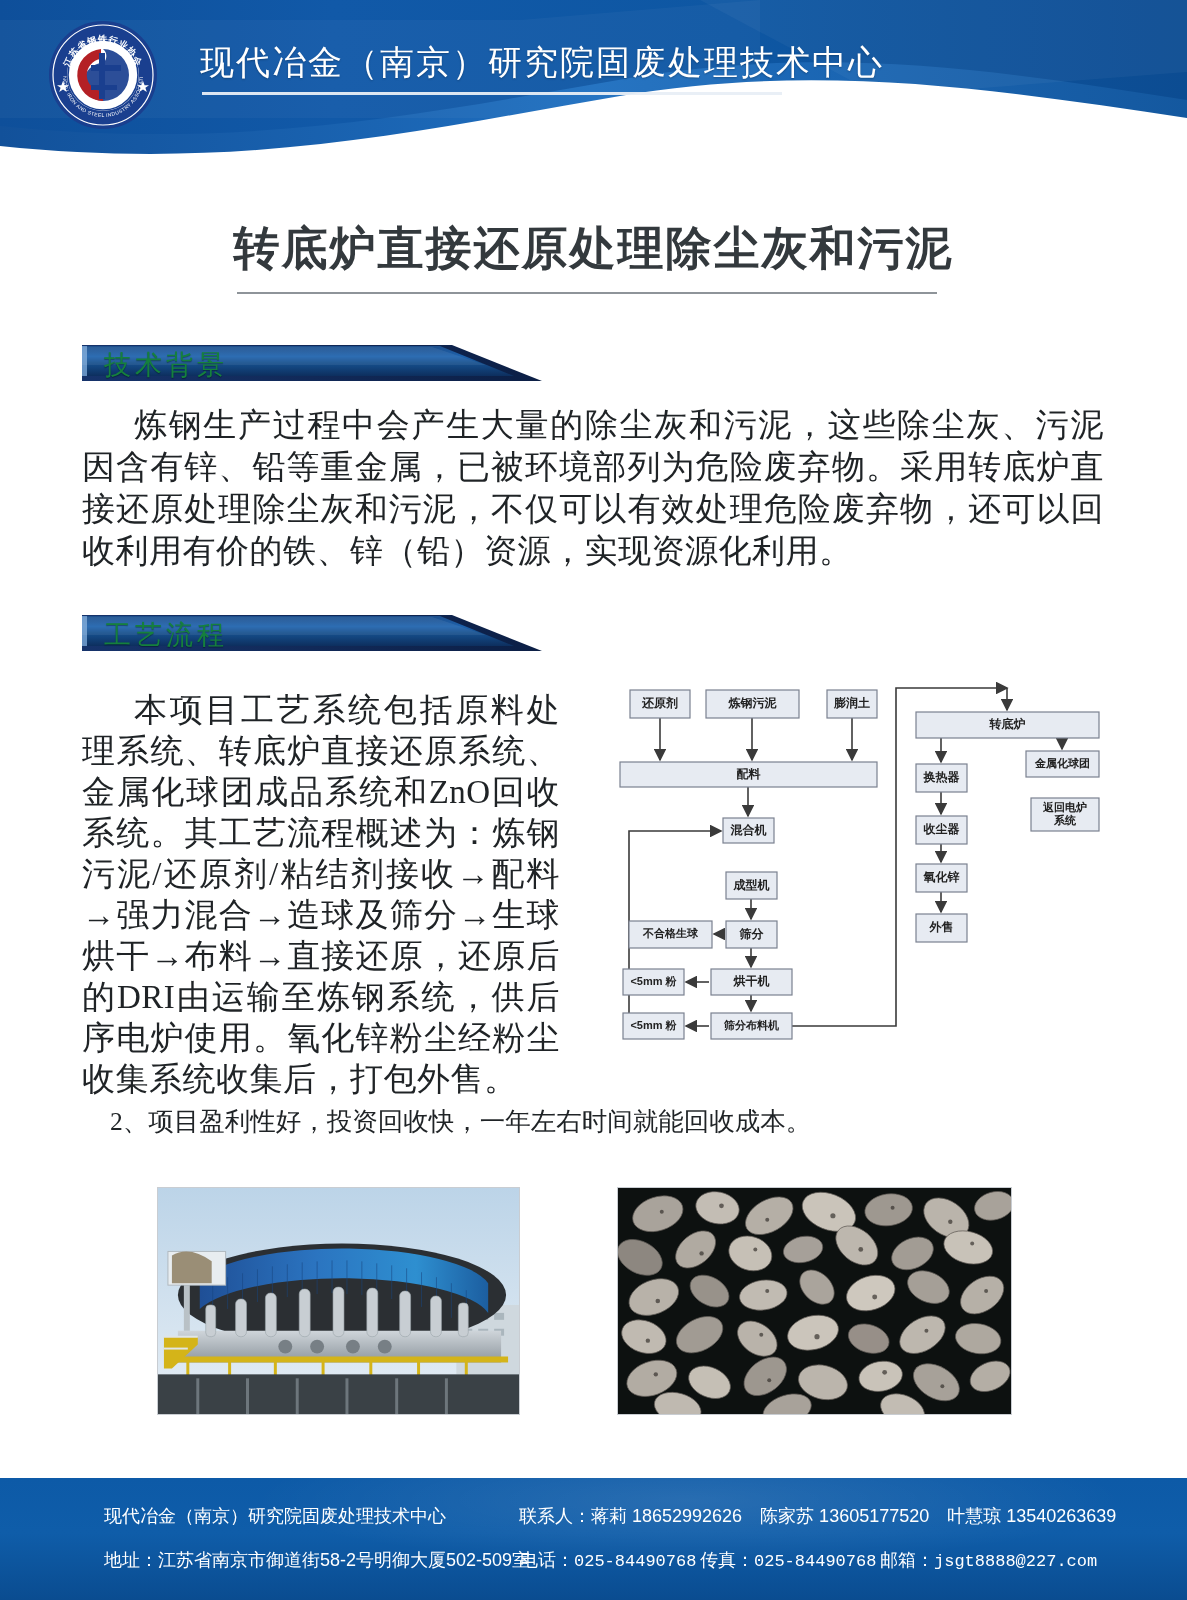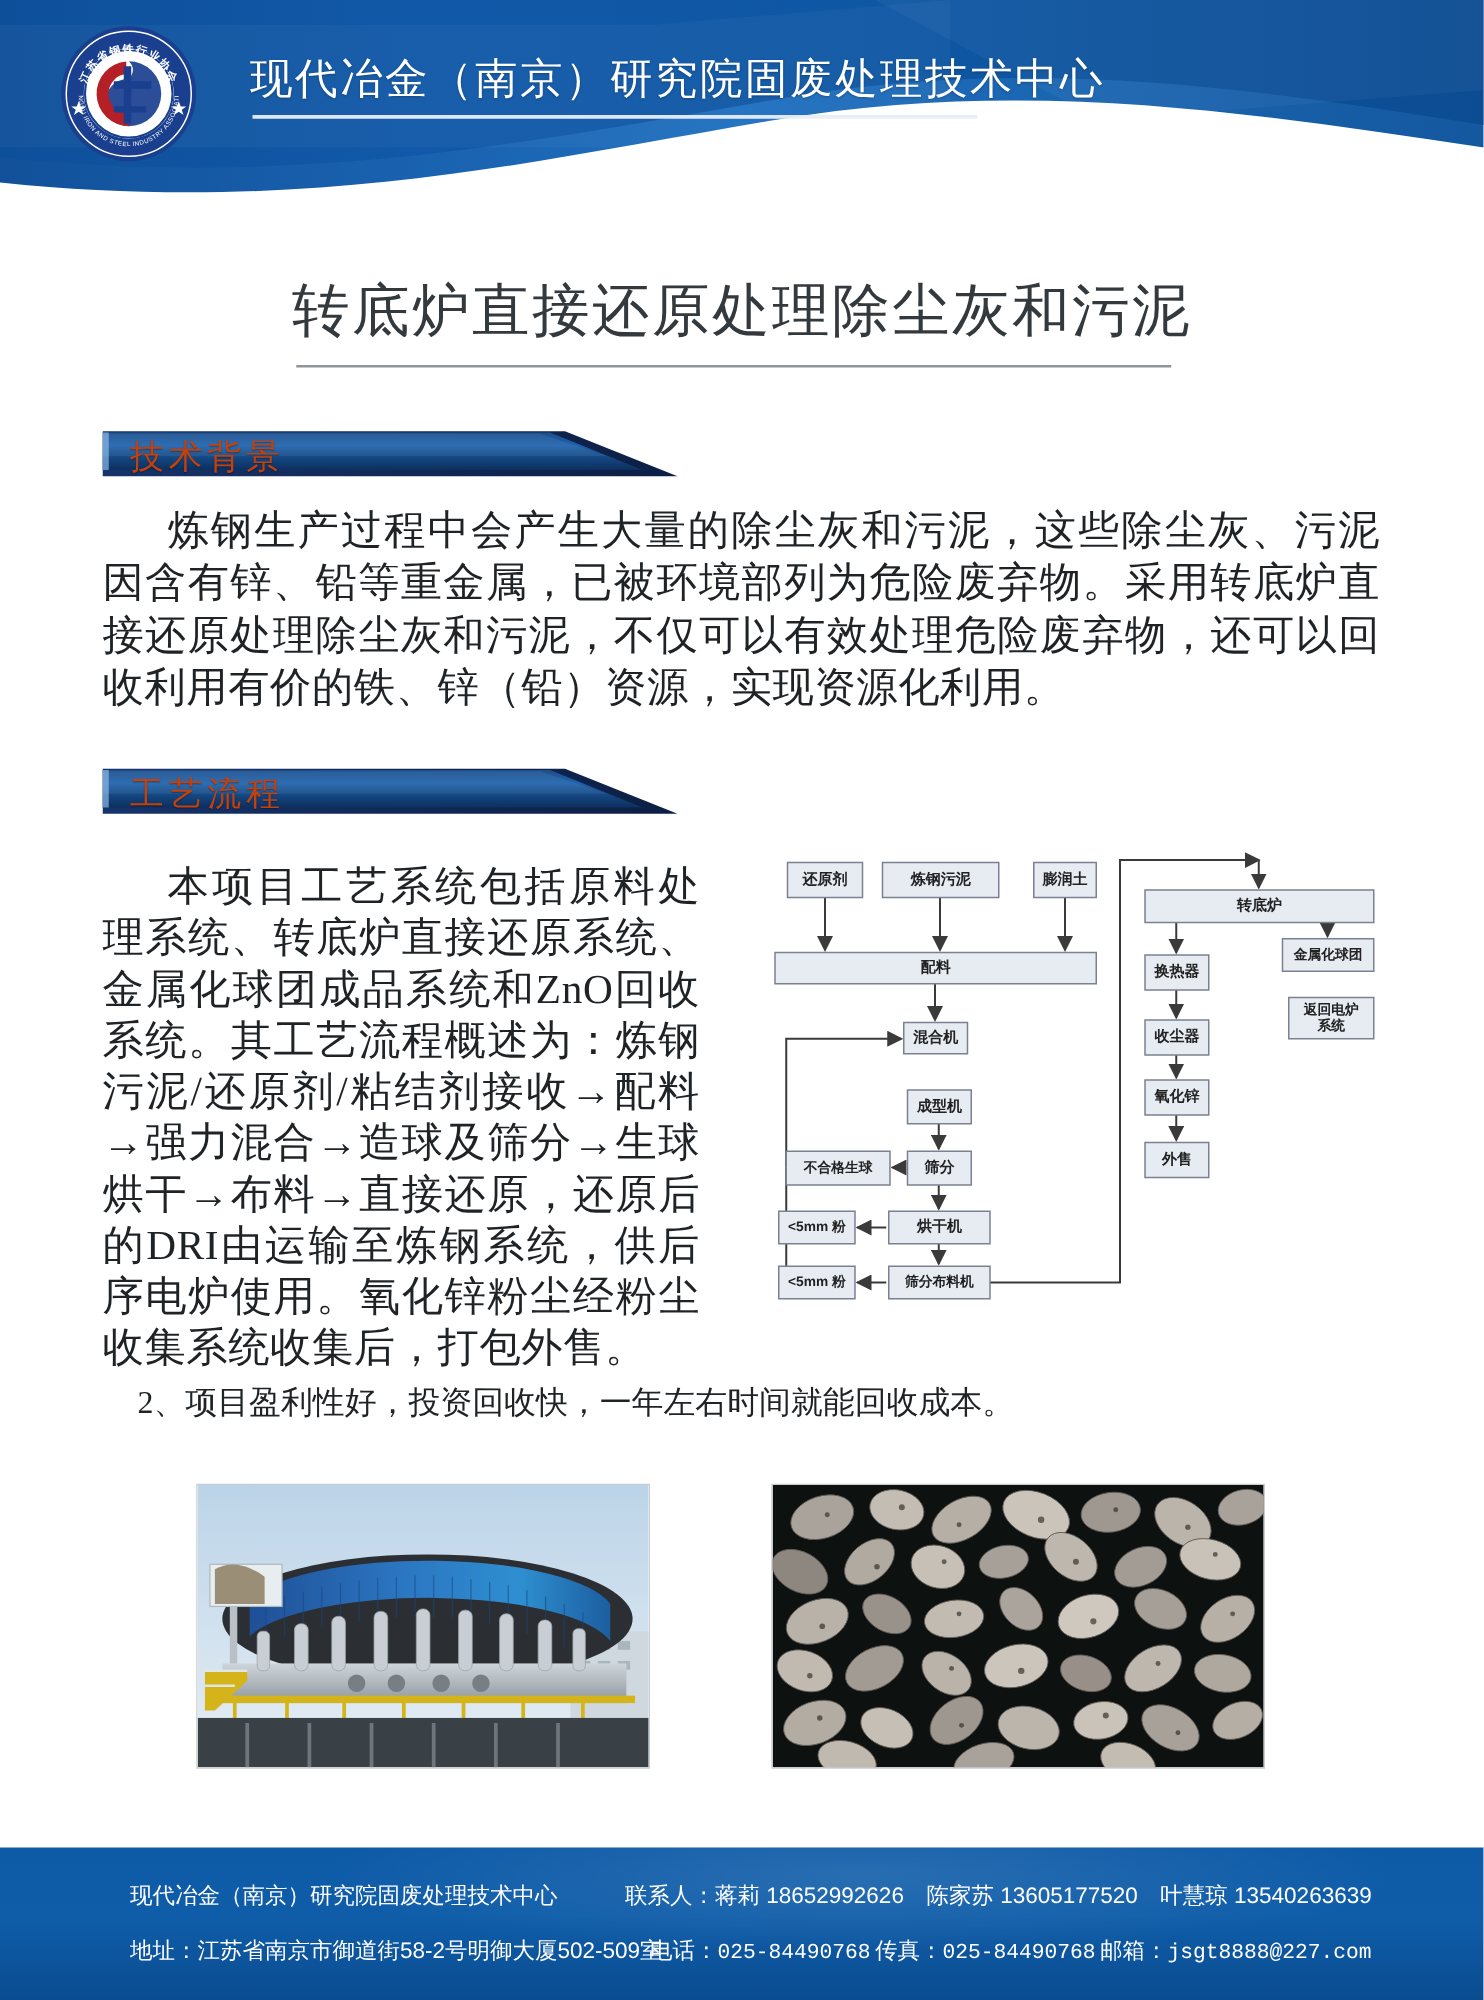--- a/index.html
+++ b/index.html
@@ -45,40 +45,40 @@
     z-index: 5;
     opacity: .95;
   }
 
   
   #main-title {
     position: absolute; top: 218px; left: 0; width: 1187px;
     text-align: center;
     font-family: "Liberation Sans", "DejaVu Sans", sans-serif;
     font-size: 46px;
-    font-weight: normal;
+    font-weight: bold;
     color: #33393d;
     letter-spacing: 2px;
   }
   #main-title-rule {
     position: absolute; top: 292px; left: 237px;
     width: 700px; height: 2px;
     background: #8e9499;
   }
 
   
   .section-banner {
     position: absolute;
     width: 460px; height: 42px;
   }
   .section-banner svg { position: absolute; top: 0; left: 0; }
   .section-banner .sb-label {
     position: absolute;
     left: 22px; top: 4px;
-    color: #c2410c;
+    color: #15803d;
     font-family: "Liberation Sans", "DejaVu Sans", sans-serif;
     font-size: 27px;
     letter-spacing: 4px;
     z-index: 3;
     text-shadow: 0 1px 1px rgba(0,0,0,.35);
   }
 
   
   .body-text {
     position: absolute;
@@ -154,21 +154,21 @@
     left: 0; width: 1187px;
     color: #ffffff;
     font-family: "Liberation Sans", "DejaVu Sans", sans-serif;
     font-size: 18px;
     white-space: nowrap;
   }
   #footer-row-1 { top: 26px; }
   #footer-row-2 { top: 70px; }
   .f-cell { position: absolute; }
   #f-org      { left: 104px; }
-  #f-contacts { left: 500px; }
+  #f-contacts { left: 519px; }
   #f-addr     { left: 104px; }
   #f-tel      { left: 520px; }
   #f-fax      { left: 700px; }
   #f-mail     { left: 880px; }
   .f-mono { font-family: "Liberation Mono", "DejaVu Sans Mono", monospace; font-size: 17px; }
 </style>
 </head>
 <body>
 
 <div id="page">

